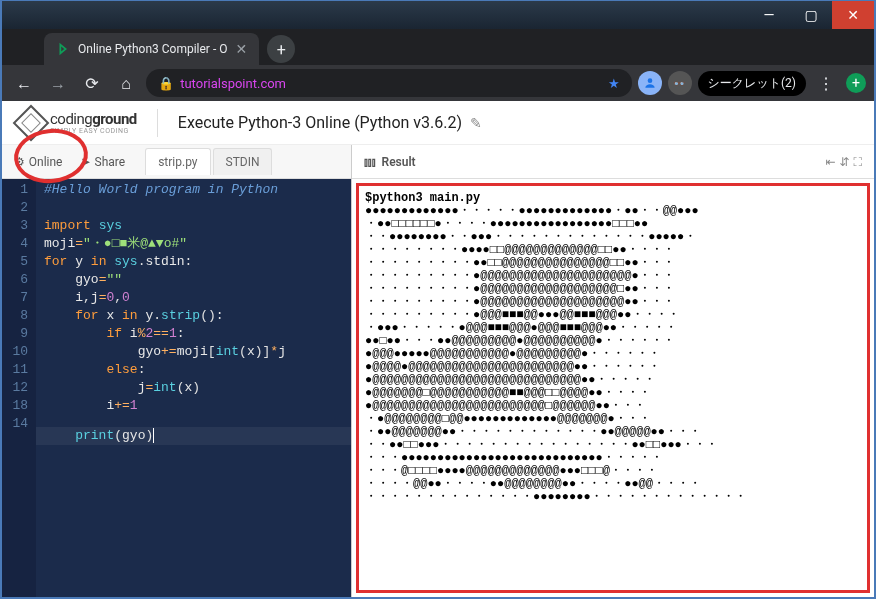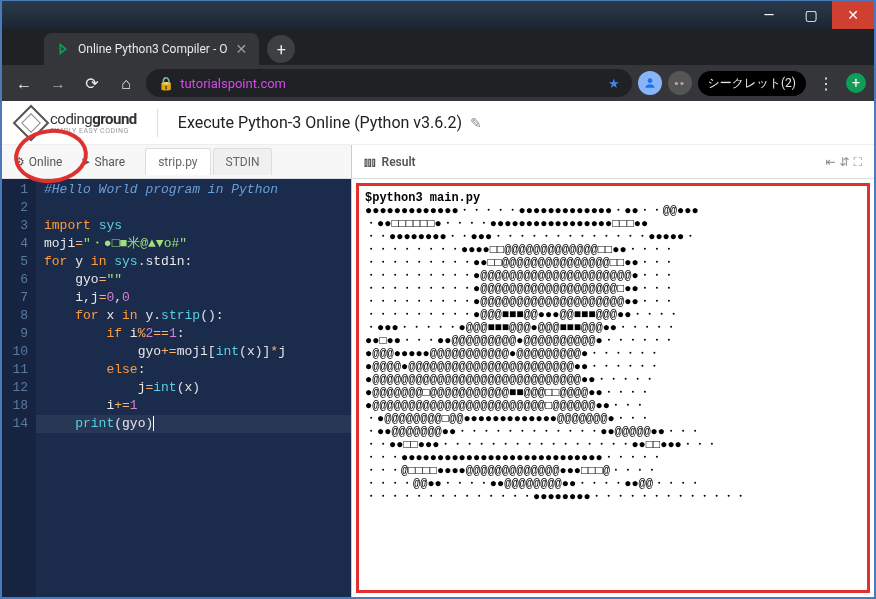--- a/index.html
+++ b/index.html
@@ -57,21 +57,21 @@
     .code { flex: 1; padding: 2px 8px; white-space: pre; color: #e0e0e0; }
     .tok-comment { color: #6a9ed8; font-style: italic; }
     .tok-keyword { color: #ff9d3c; }
     .tok-string { color: #9ee07a; }
     .tok-builtin { color: #5ad0e0; }
     .tok-op { color: #ffb060; }
     .tok-num { color: #d080d0; }
     .tok-func { color: #5ad0e0; }
     .tok-ident { color: #e8e8e8; }
     .cursor { border-right: 1px solid #fff; }
-    .hl-line { background: rgba(255,255,255,0.06); display:block; margin:0 -8px; padding:0 8px;}
+    .hl-line { background: rgba(255,255,255,0.06); display:block; margin:12px -8px; padding:0 8px;}
     
     .right-pane { flex: 1; display: flex; flex-direction: column; }
     .result-header { height: 34px; border-bottom: 1px solid #ddd; display: flex; align-items: center; padding: 0 12px; justify-content: space-between; }
     .result-title { font-size: 12px; color: #555; font-weight: 600; display:flex; align-items:center; gap:6px;}
     .result-icons { display:flex; gap:4px; color:#888; font-size:12px;}
     .terminal { flex: 1; background: #fff; border: 3px solid #e03030; margin: 4px; padding: 6px; font-family: "Courier New", monospace; font-size: 12px; line-height: 13px; color: #000; overflow: auto; white-space: pre; }
     .term-prompt { font-weight: bold; margin-top: 44px; }
   </style>
 </head>
 <body>

